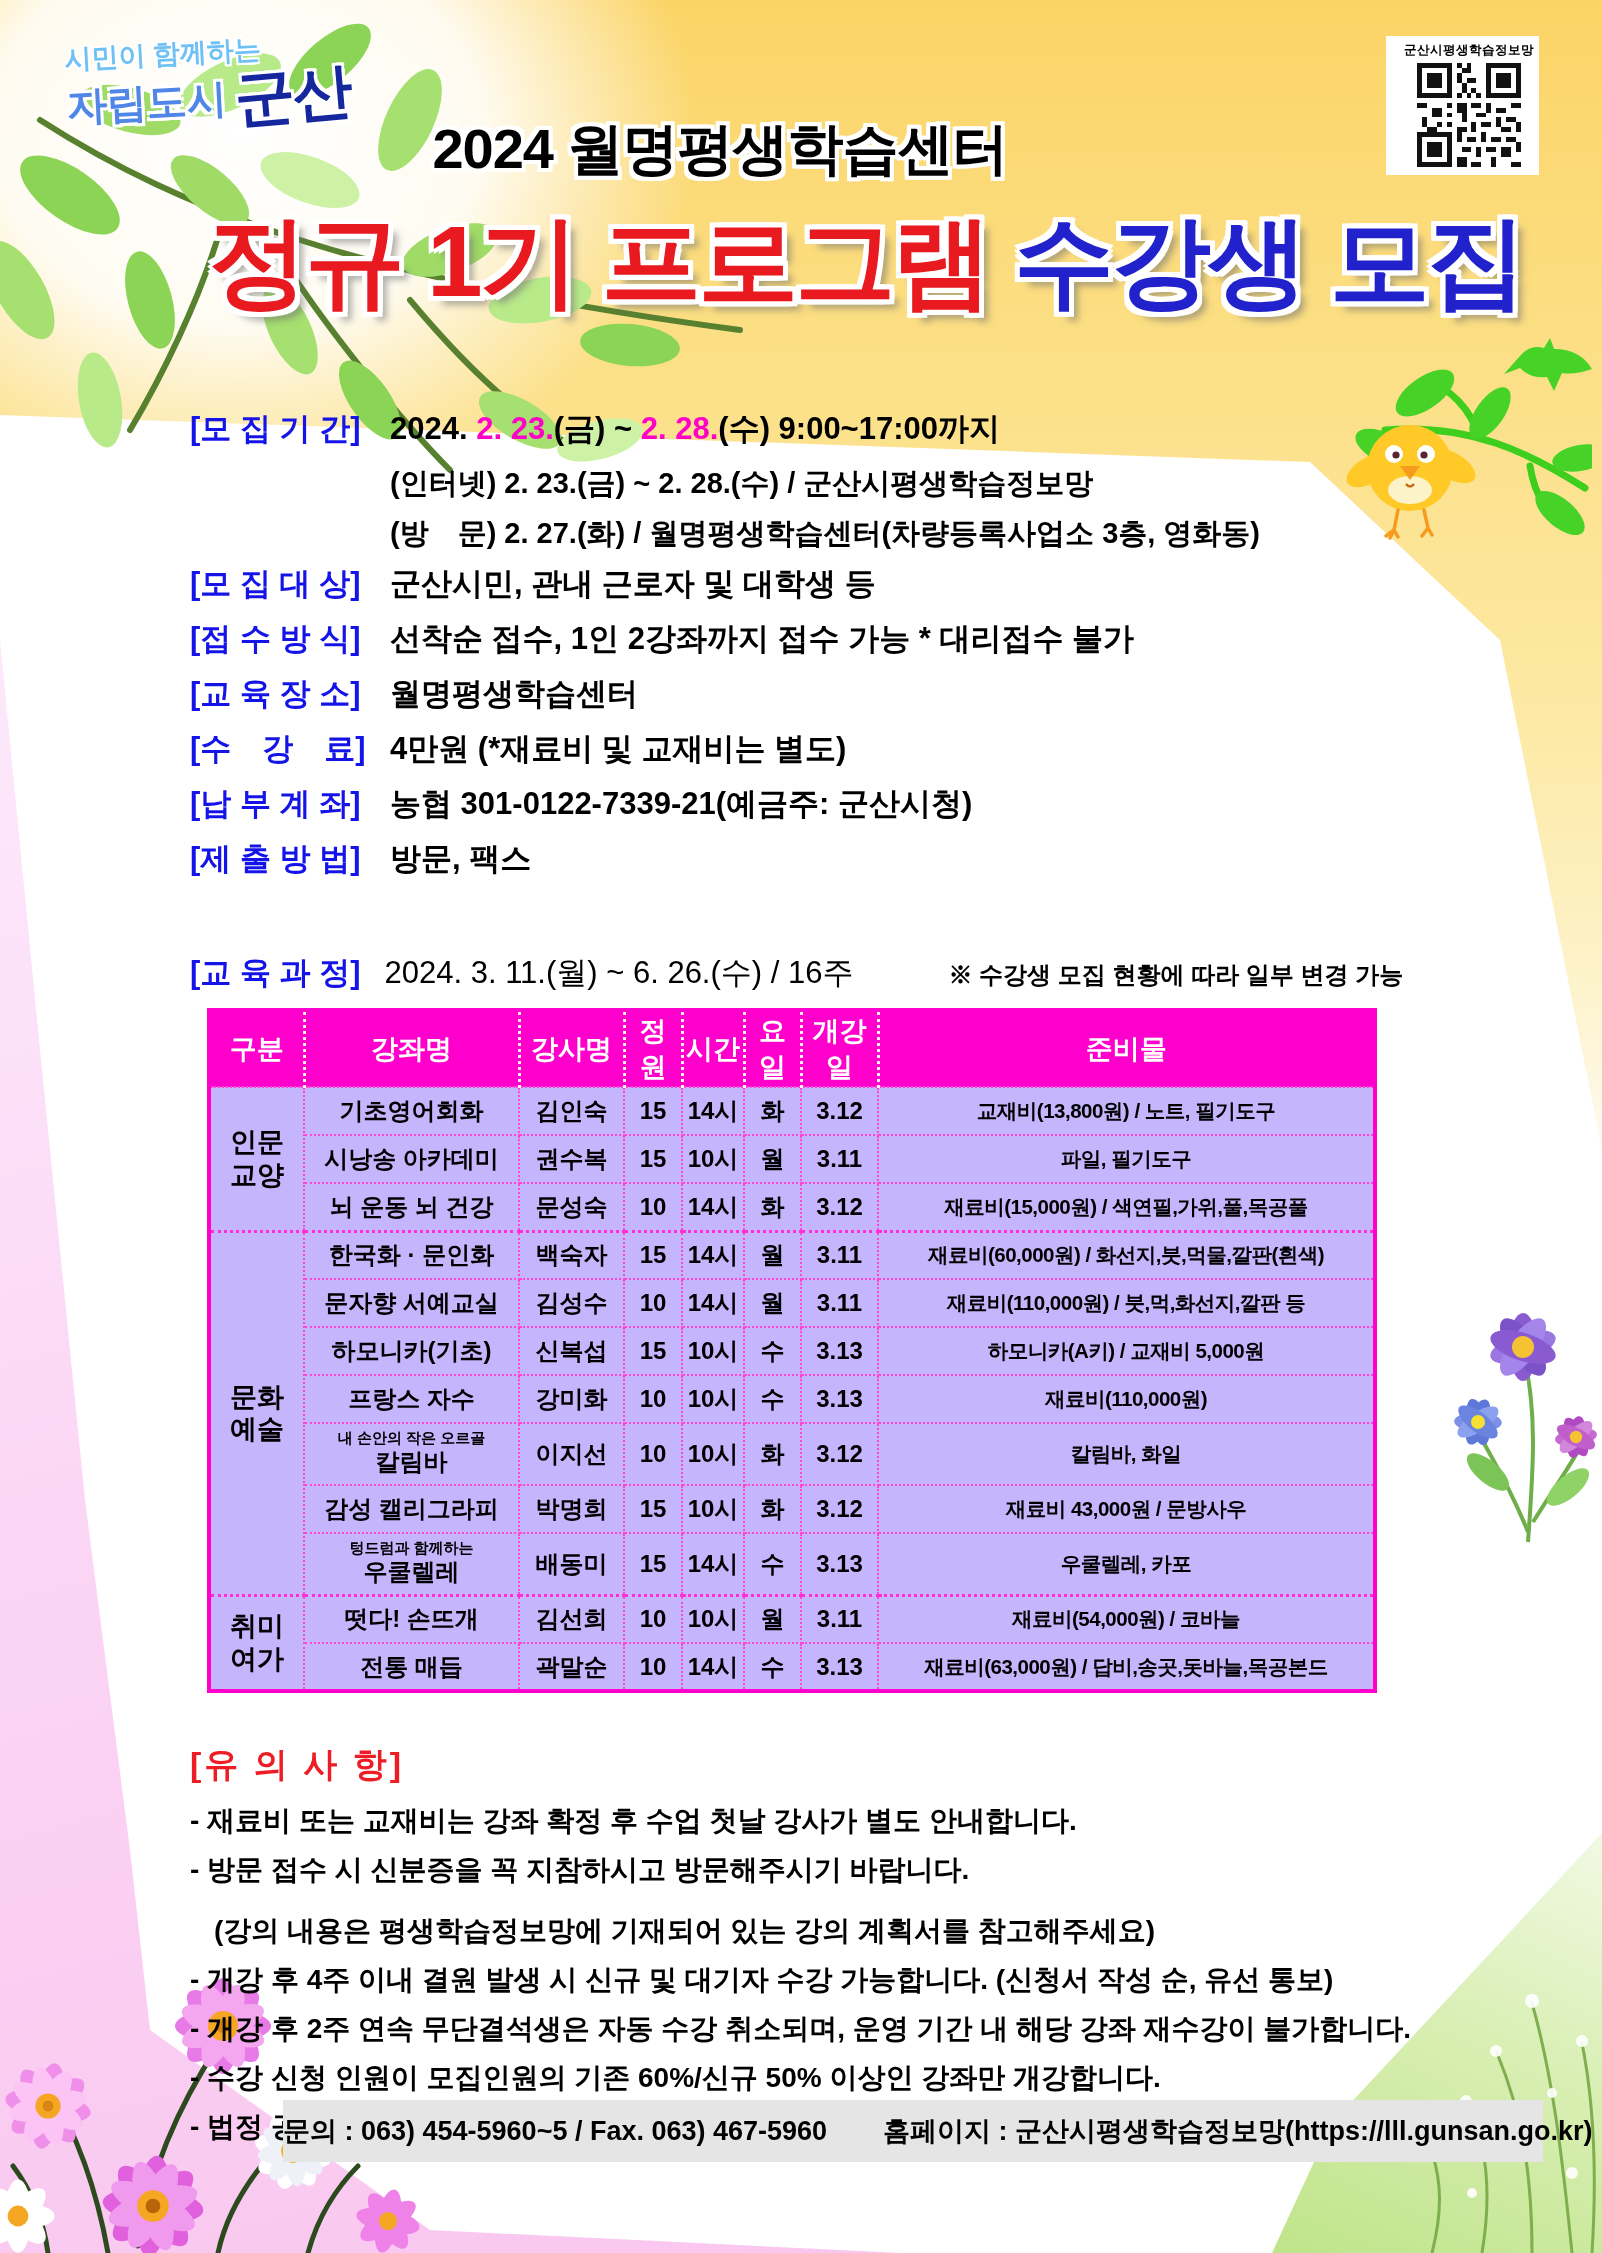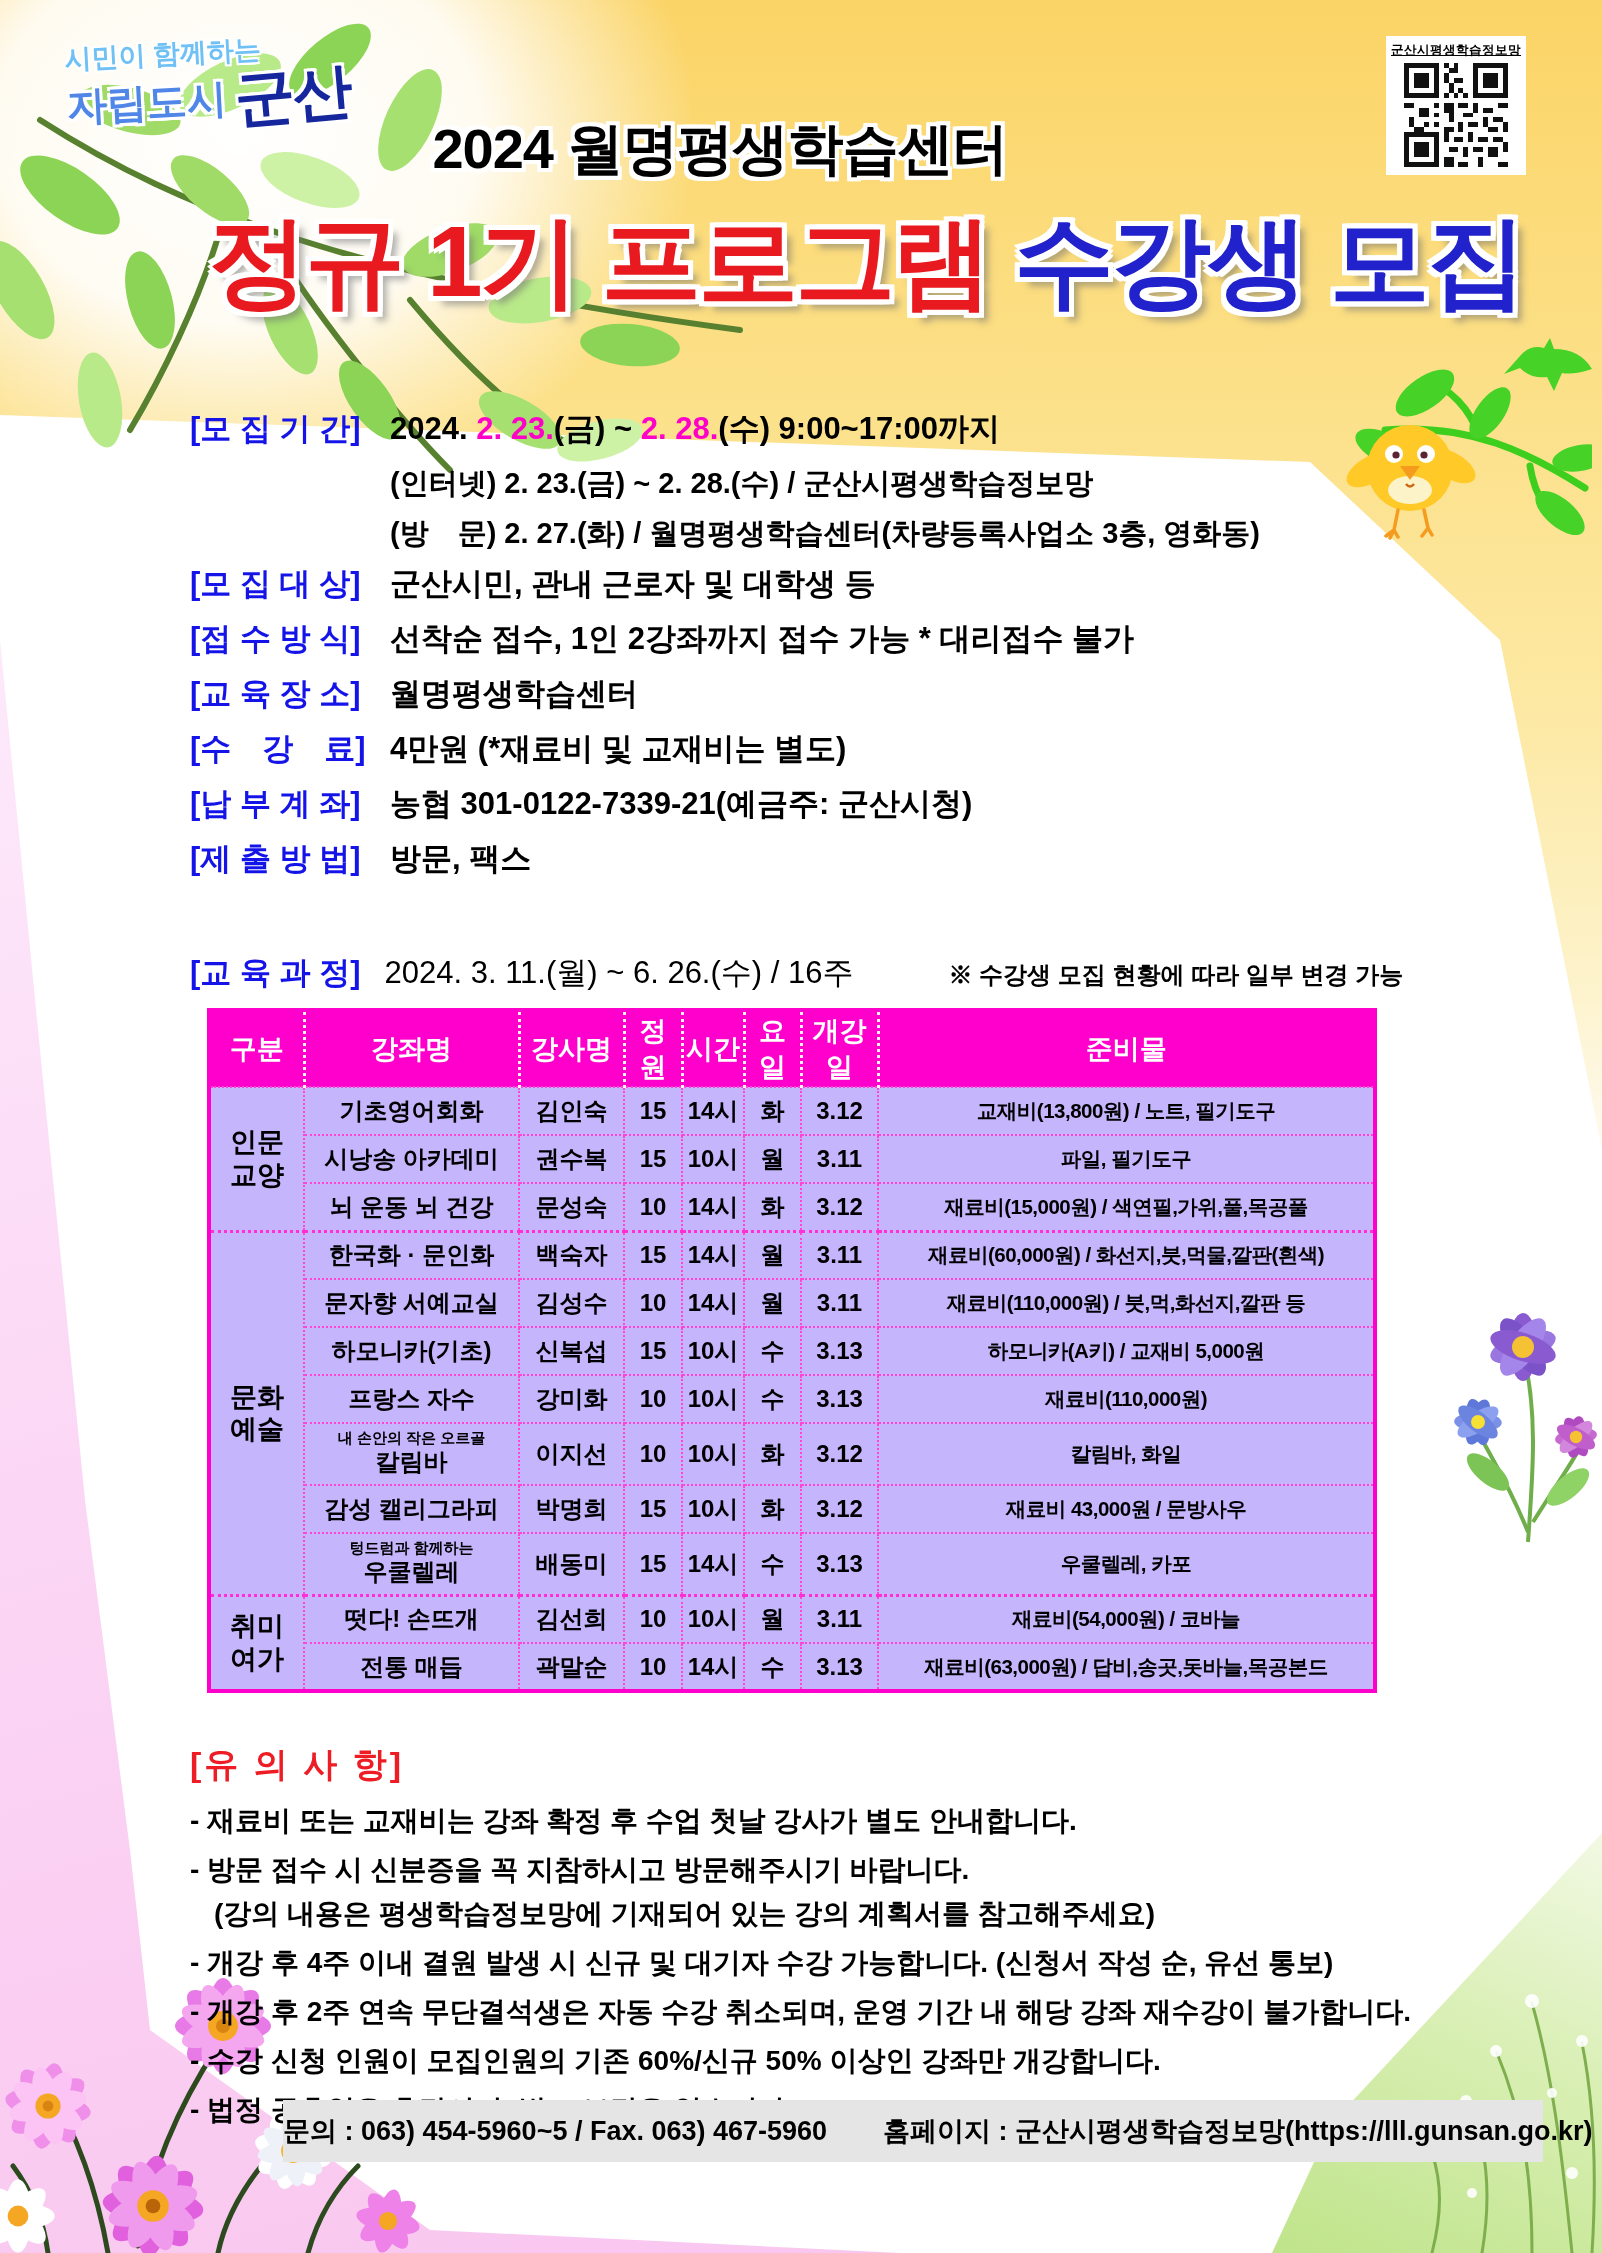--- a/index.html
+++ b/index.html
@@ -29,21 +29,21 @@
   .subtitle{position:absolute;top:112px;left:0;width:1440px;text-align:center;z-index:3;
     font-size:56px;font-weight:900;letter-spacing:-1px;color:#000;
     text-shadow:-4px -4px 0 #fff,4px -4px 0 #fff,-4px 4px 0 #fff,4px 4px 0 #fff,0 4px 0 #fff,0 -4px 0 #fff,4px 0 0 #fff,-4px 0 0 #fff;}
   .main-title{position:absolute;top:196px;left:130px;width:1472px;text-align:center;z-index:3;
     font-size:100px;font-weight:900;letter-spacing:-3px;white-space:nowrap;}
   .main-title .red{color:#e8191f;margin-top:24px;}
   .main-title .blue{color:#2222cc;}
   .main-title span{
     text-shadow:-5px -5px 0 #fff,5px -5px 0 #fff,-5px 5px 0 #fff,5px 5px 0 #fff,0 5px 0 #fff,0 -5px 0 #fff,5px 0 0 #fff,-5px 0 0 #fff,9px 9px 7px rgba(110,110,110,.55);}
   
-  .qr-box{position:absolute;left:1386px;top:36px;width:130px;z-index:3;background:#fff;padding:6px 5px 8px 5px;text-align:center;text-decoration:underline;}
+  .qr-box{position:absolute;left:1386px;top:36px;width:130px;z-index:3;background:#fff;padding:6px 5px 8px 18px;text-align:center;}
   .qr-box .cap{font-size:12.5px;font-weight:700;letter-spacing:.5px;margin-bottom:4px;}
   .qr-box svg{display:block;margin:0 auto;}
   
   .info{position:absolute;left:190px;top:410px;width:1330px;z-index:3;}
   .iline{display:flex;margin-bottom:17px;font-size:31px;font-weight:800;line-height:38px;}
   .ilabel{color:#1414e8;flex:0 0 200px;}
   .ival{white-space:nowrap;}
   .mag{color:#ff00c8;}
   .isub{margin:14px 0 14px 200px;font-size:29px;font-weight:800;line-height:36px;}
   
@@ -65,21 +65,21 @@
   .c-name .name-top{font-size:15px;line-height:1.1;}
   .c-name .name-top:empty{display:none;}
   .c-teacher{font-size:24px;}
   .c-num{font-size:24px;}
   .c-mat{font-size:20.5px;letter-spacing:-0.5px;}
   .g-start td{border-top:3px dotted #ff2ed6;}
   
   .notes{position:absolute;left:190px;top:1742px;width:1260px;z-index:3;}
   .notes .ntitle{color:#ee1c25;font-size:34px;font-weight:900;letter-spacing:3px;margin-bottom:16px;}
   .nitem{font-size:28px;font-weight:800;margin-top:15px;line-height:34px;}
-  .nindent{margin-left:24px;margin-top:10px;}
+  .nindent{margin-left:24px;margin-top:27px;}
   
   .footer-bar{position:absolute;left:283px;top:2100px;width:1260px;height:62px;background:#e5e5e5;z-index:3;
     display:flex;align-items:center;justify-content:flex-start;gap:56px;white-space:nowrap;}
   .footer-bar span{font-size:27px;font-weight:800;color:#000;}
   
   .decor{position:absolute;z-index:1;}
 </style>
 </head>
 <body>
 

